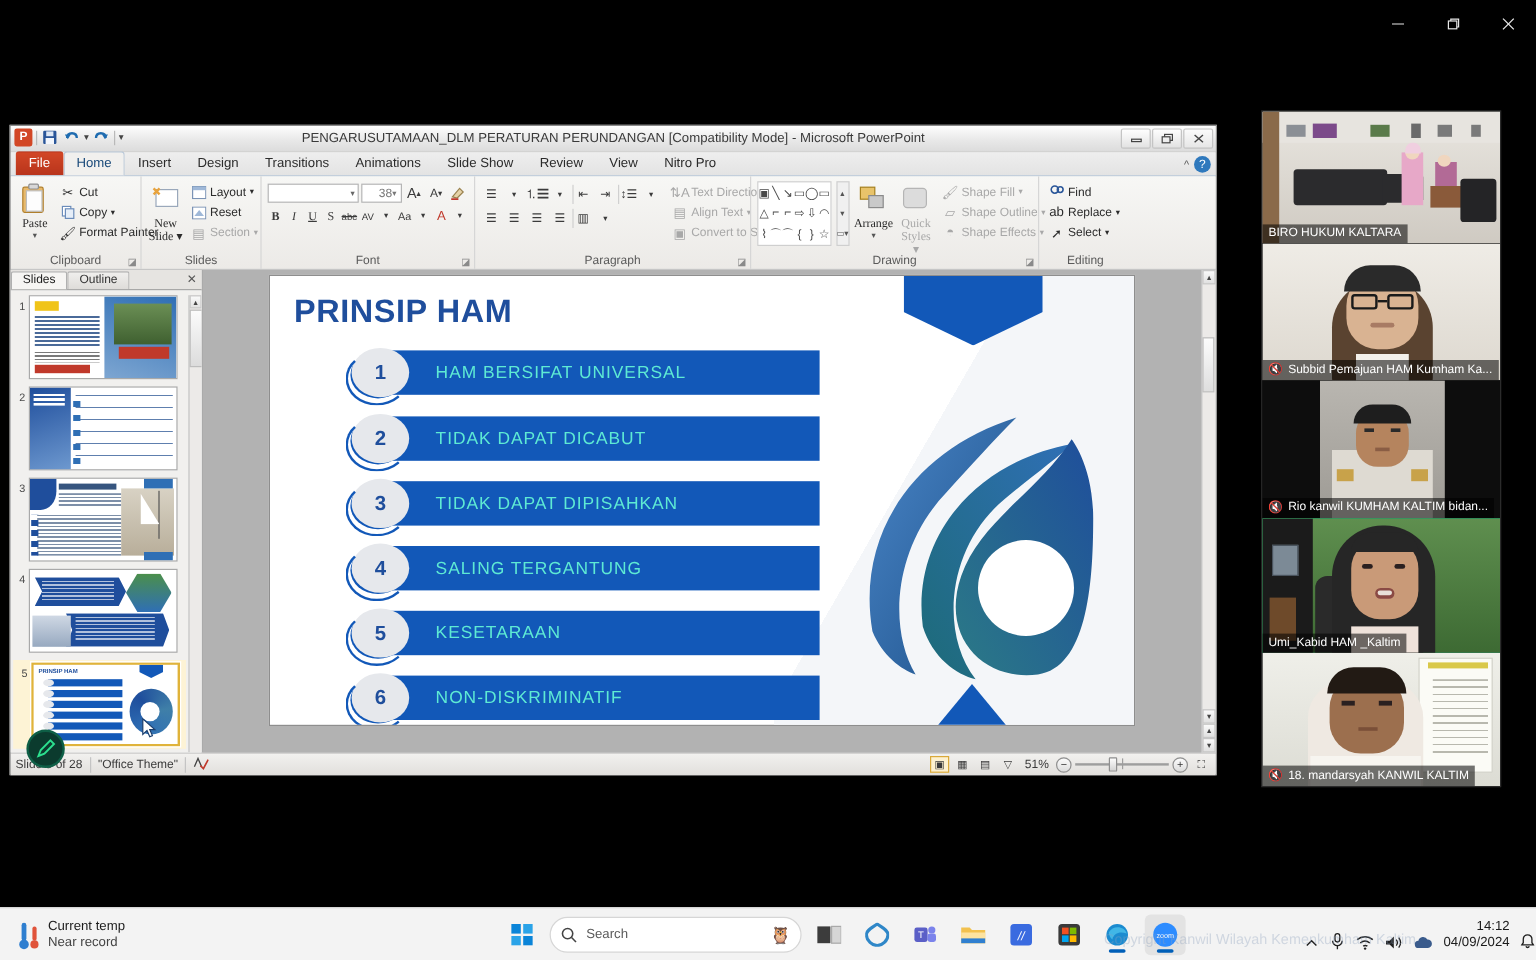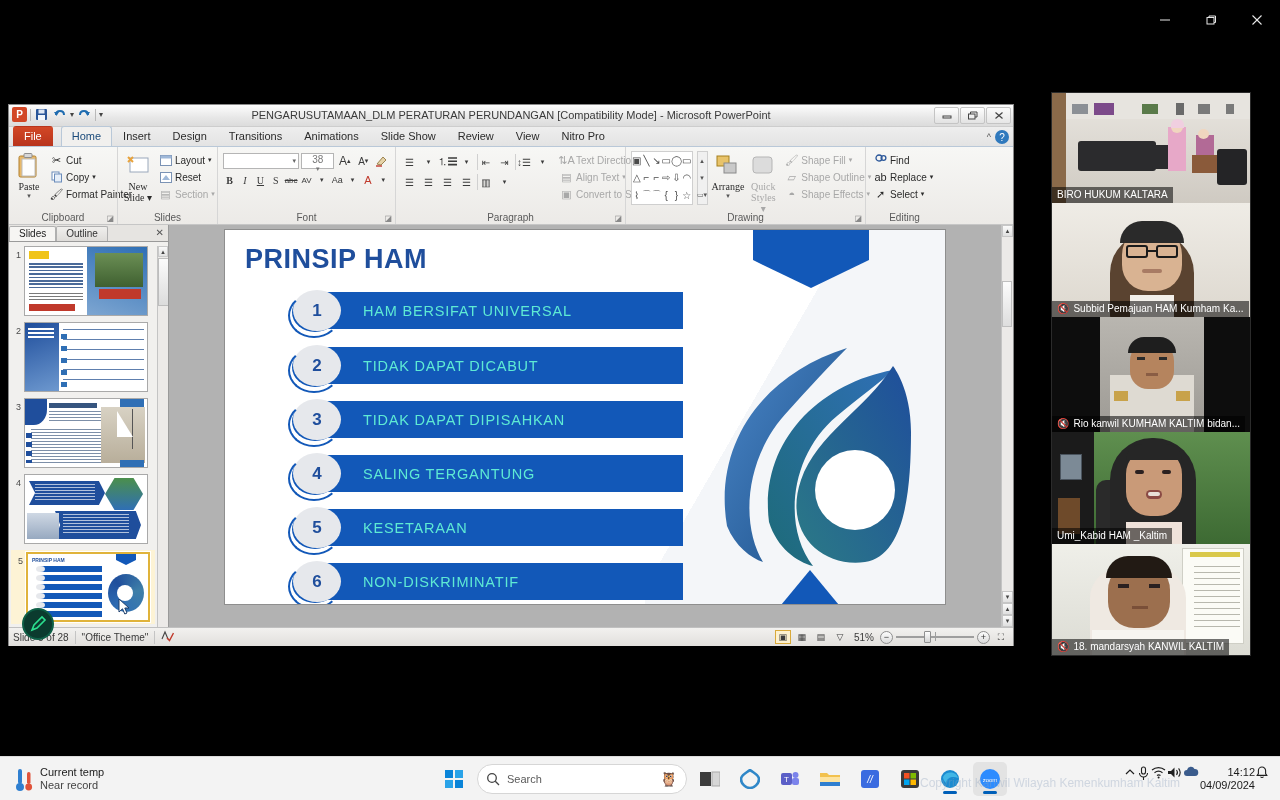--- a/index.html
+++ b/index.html
@@ -71,21 +71,21 @@
     height: 20px; display:flex; align-items:flex-end; padding-left: 4px;
     background: linear-gradient(#eeeeee,#e3e3e3);
     border-bottom: 1px solid #b9c8d8;
     position: relative;
   }
   .tab {
     padding: 2px 10px 3px; font-size: 11px; color: #2b2b2b; line-height: 14px;
     border: 1px solid transparent; border-bottom: none; border-radius: 3px 3px 0 0;
   }
   .tab.file { background:#c0392b; color:#fff; background: linear-gradient(#d24726,#b8341c); }
-  .tab.active { background:#f1f0ee; border-color:#b9c8d8; color:#1a4a7a;margin-left:8px; }
+  .tab.active { background:#f1f0ee; border-color:#b9c8d8; color:#1a4a7a; }
   #ppt-tabs-right { position:absolute; right:4px; bottom:2px; display:flex; gap:4px; align-items:center; }
   .help-ico { width:14px;height:14px;border-radius:50%;background:#2f79bd;color:#fff;font-size:10px;display:flex;align-items:center;justify-content:center; }
   .min-rib { font-size: 9px; color:#555; }
 
   
   #ribbon {
     height: 78px; background: linear-gradient(#f7f7f5,#eceae7);
     border-bottom: 1px solid #c6c6c6; display: flex; position: relative;
   }
   .rgroup { position: relative; padding: 2px 5px 0; display:flex; flex-direction:column; height:100%; }
@@ -104,21 +104,21 @@
   .small-btn .si { width:13px; height:13px; display:inline-flex; align-items:center; justify-content:center; font-size:11px; }
   .dim { color:#a8a8a8; }
   .row { display:flex; align-items:center; gap:2px; }
   .mini { width:17px; height:16px; display:flex; align-items:center; justify-content:center; font-size:10px; color:#3b3b3b; }
   .fontname {
     width:78px; height:16px; background:#fff; border:1px solid #b5b5b5; font-size:10px;
     display:flex; align-items:center; padding:0 2px; justify-content:flex-end; color:#666;
   }
   .fontsize {
     width:34px; height:16px; background:#fff; border:1px solid #b5b5b5; font-size:10px;
-    display:flex; align-items:center; justify-content:space-between; padding:0 8px; color:#777;flex-direction:column;
+    display:flex; align-items:center; justify-content:space-between; padding:0 14px; color:#777;
   }
   .shape-gallery {
     width:92px; border:1px solid #cfcfcf; background:#fff; height:54px;
     display:grid; grid-template-columns:repeat(6,1fr); grid-template-rows:repeat(3,1fr);
     align-items:center; justify-items:center; font-size:10px; color:#4a4a4a;
   }
   .shape-scroll { width:11px; height:54px; display:flex; flex-direction:column; border:1px solid #cfcfcf; background:#f0f0f0; }
   .shape-scroll div { flex:1; display:flex; align-items:center; justify-content:center; font-size:7px; color:#555; }
 
   
@@ -223,21 +223,21 @@
   #weather-txt .sub { color:#444; }
   #tb-center { flex:1; display:flex; align-items:center; justify-content:center; gap:6px; }
   .tb-ico { width:34px; height:34px; border-radius:5px; display:flex; align-items:center; justify-content:center; position:relative; }
   .tb-ico.active { background:#e3e3e3; }
   .tb-ico .dot { position:absolute; bottom:2px; left:50%; transform:translateX(-50%); width:5px; height:3px; border-radius:2px; background:#7a7a7a; }
   .tb-ico .dot.on { width:14px; background:#005fb8; }
   #search-box {
     width:210px; height:30px; background:#fff; border:1px solid #d6d6d6; border-radius:16px;
     display:flex; align-items:center; gap:7px; padding:0 8px; font-size:11px; color:#5a5a5a;
   }
-  #tb-right { display:flex; align-items:flex-start; gap:1px; padding-right:12px; }
+  #tb-right { display:flex; align-items:flex-end; gap:9px; padding-right:1px; }
   .tray-ico { font-size:12px; color:#202020; display:flex; align-items:center; }
   #clock { font-size:11px; color:#1b1b1b; text-align:right; line-height:13px; }
   #watermark {
     position:absolute; left:920px; bottom:10px; font-size:12px; color:rgba(140,160,190,.35);
     white-space:nowrap; pointer-events:none;
   }
   #pen-badge {
     position:absolute; left:22px; top:608px; width:32px; height:32px; border-radius:50%;
     background:#0b3b2e; border:2px solid #0e5f46; display:flex; align-items:center; justify-content:center;
   }

